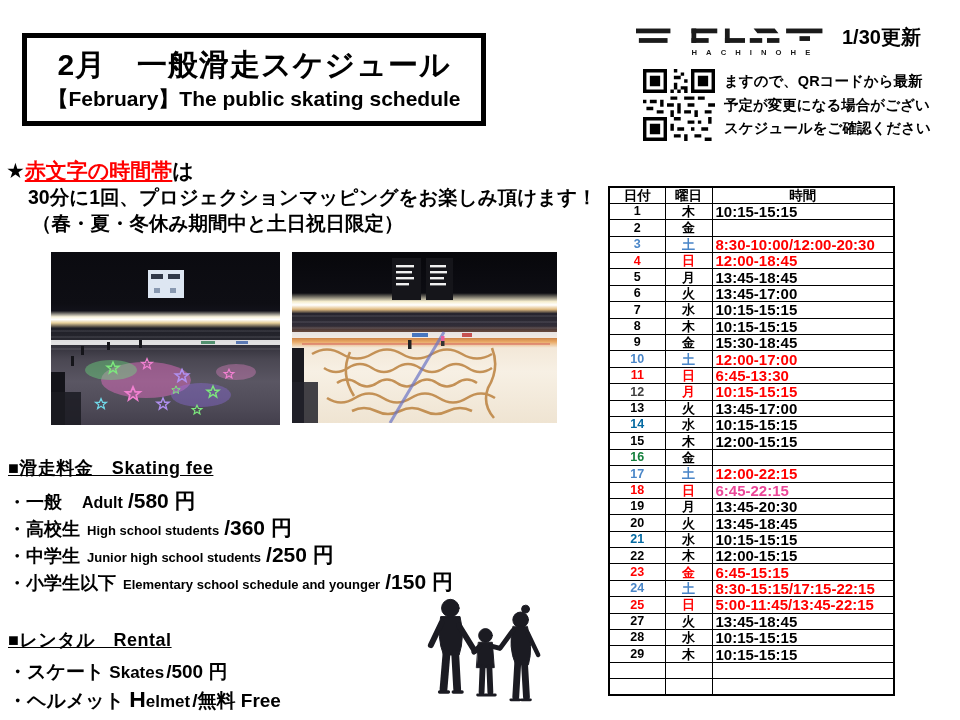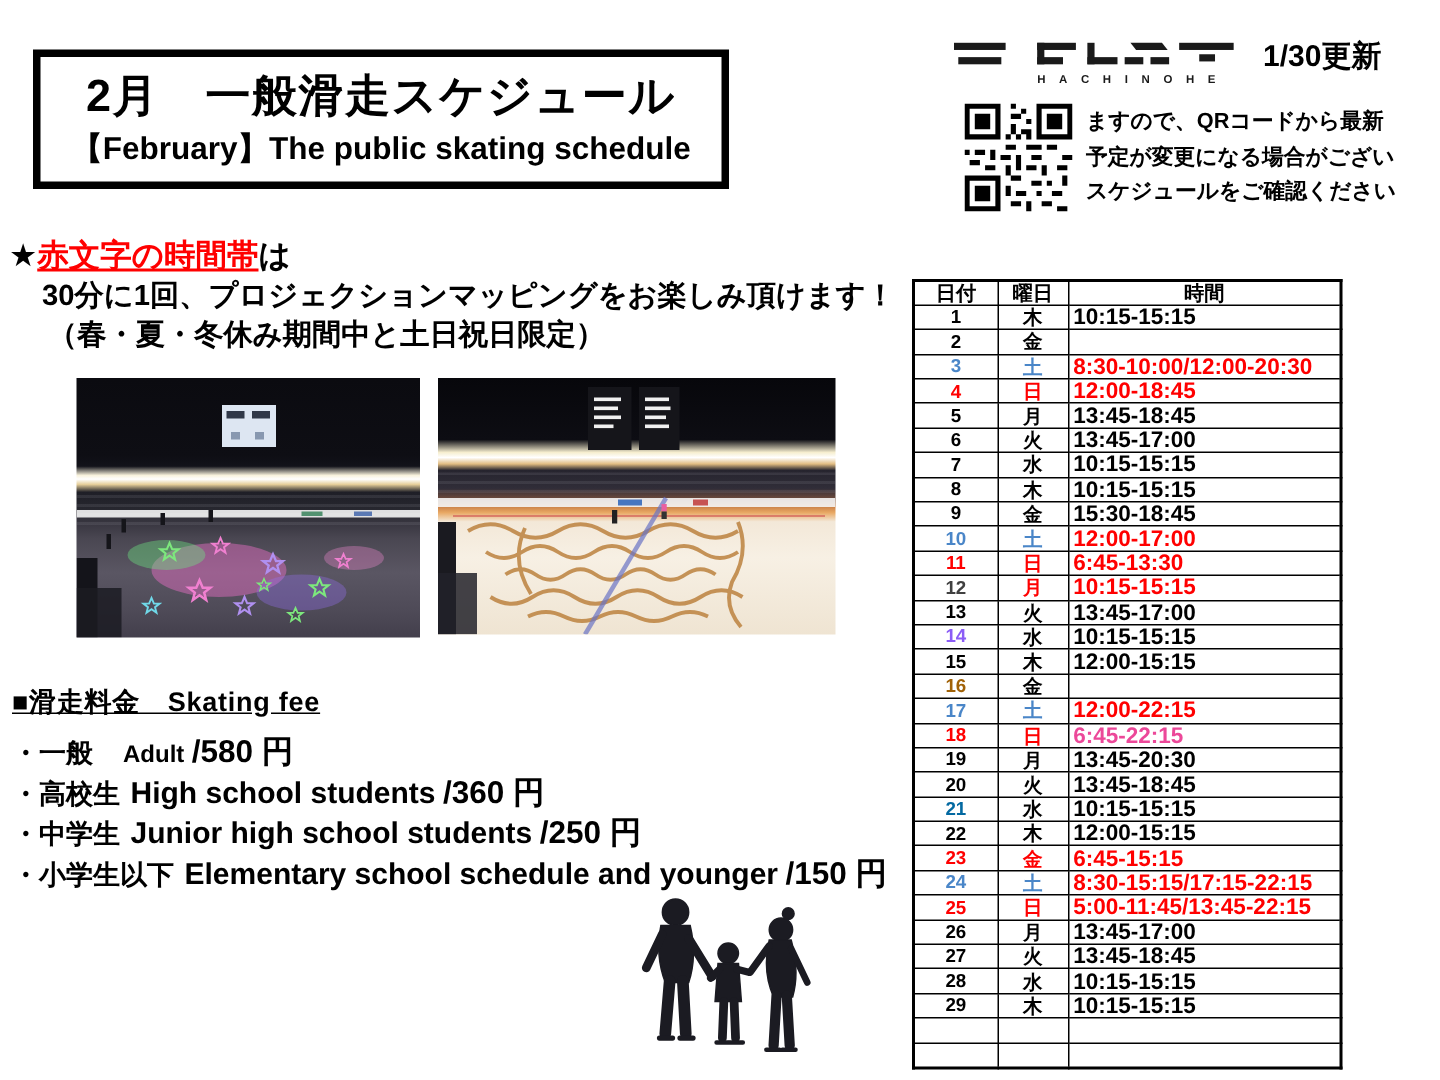--- a/index.html
+++ b/index.html
@@ -55,21 +55,21 @@
     background:repeating-linear-gradient(180deg, rgba(205,205,215,.10) 0 2px, rgba(0,0,0,0) 2px 6px);
   }
   .photo svg { position:absolute; left:0; top:0; }
 
   
   .fees { position:absolute; left:8px; top:456px; }
   .rental { position:absolute; left:8px; top:628px; }
   .sec-heading { font-size:18px; text-decoration:underline; letter-spacing:.5px; margin-bottom:7px; }
   .fee-item, .rental-item { height:27px; white-space:nowrap; }
   .fi-jp { font-size:18px; }
-  .fi-en { font-size:20px; margin-left:7px; }
+  .fi-en { font-size:13px; margin-left:7px; }
   .fee-item:first-child .fi-en { margin-left:20px; font-size:16px; }
   .fi-price { font-size:21px; margin-left:5px; }
   .rental-item .fi-jp { font-size:19px; }
   .rental-item .fi-en { font-size:17px; margin-left:5px; }
   .rental-item .fi-price { font-size:19px; margin-left:2px; }
   .bigfirst { display:inline-block; }
   .bigfirst::first-letter { font-size:135%; }
 
   
   .silhouette { position:absolute; left:424px; top:596px; width:122px; height:116px; }
@@ -230,20 +230,27 @@
   <div class="fees">
     <div class="sec-heading">■滑走料金　Skating fee</div>
     <div id="fee-items">
         <div class="fee-item"><span class="fi-jp">・一般</span><span class="fi-en">Adult</span><span class="fi-price">/580 円</span></div>
         <div class="fee-item"><span class="fi-jp">・高校生</span><span class="fi-en">High school students</span><span class="fi-price">/360 円</span></div>
         <div class="fee-item"><span class="fi-jp">・中学生</span><span class="fi-en">Junior high school students</span><span class="fi-price">/250 円</span></div>
         <div class="fee-item"><span class="fi-jp">・小学生以下</span><span class="fi-en">Elementary school schedule and younger</span><span class="fi-price">/150 円</span></div>
       </div>
   </div>
 
+  <div class="rental">
+    <div class="sec-heading">■レンタル　Rental</div>
+    <div id="rental-items">
+        <div class="rental-item"><span class="fi-jp">・スケート</span><span class="fi-en">Skates</span><span class="fi-price">/500 円</span></div>
+        <div class="rental-item"><span class="fi-jp">・ヘルメット</span><span class="fi-en bigfirst">Helmet</span><span class="fi-price">/無料 Free</span></div>
+      </div>
+  </div>
 
   <svg class="silhouette" viewBox="0 0 125 118">
     <g fill="#1b1b22" stroke="#1b1b22" stroke-linecap="round">
       <circle cx="27" cy="12" r="9"></circle>
       <path d="M17,21 Q13,42 20,60 L36,60 Q42,42 37,21 Z"></path>
       <path d="M18,27 L7,50" stroke-width="6" fill="none"></path>
       <path d="M36,30 L52,56" stroke-width="6" fill="none"></path>
       <path d="M23,59 L20,95" stroke-width="8" fill="none"></path>
       <path d="M32,59 L34,95" stroke-width="8" fill="none"></path>
       <path d="M16,98 h9 M30,98 h9" stroke-width="3.5" fill="none"></path>
@@ -338,31 +345,31 @@
           <td class="c-date" style="color: #404040;">12</td>
           <td class="c-day" style="color: rgb(255, 0, 0);">月</td>
           <td class="c-time" style="color: rgb(255, 0, 0);">10:15-15:15</td>
         </tr>
         <tr>
           <td class="c-date" style="color: rgb(0, 0, 0);">13</td>
           <td class="c-day" style="color: rgb(0, 0, 0);">火</td>
           <td class="c-time" style="color: rgb(0, 0, 0);">13:45-17:00</td>
         </tr>
         <tr>
-          <td class="c-date" style="color: #8b5cf6;">14</td>
+          <td class="c-date" style="color: #0369a1;">14</td>
           <td class="c-day" style="color: rgb(0, 0, 0);">水</td>
           <td class="c-time" style="color: rgb(0, 0, 0);">10:15-15:15</td>
         </tr>
         <tr>
           <td class="c-date" style="color: rgb(0, 0, 0);">15</td>
           <td class="c-day" style="color: rgb(0, 0, 0);">木</td>
           <td class="c-time" style="color: rgb(0, 0, 0);">12:00-15:15</td>
         </tr>
         <tr>
-          <td class="c-date" style="color: #a16207;">16</td>
+          <td class="c-date" style="color: #15803d;">16</td>
           <td class="c-day" style="color: rgb(0, 0, 0);">金</td>
           <td class="c-time" style="color: rgb(0, 0, 0);"></td>
         </tr>
         <tr>
           <td class="c-date" style="color: rgb(74, 134, 200);">17</td>
           <td class="c-day" style="color: rgb(74, 134, 200);">土</td>
           <td class="c-time" style="color: rgb(255, 0, 0);">12:00-22:15</td>
         </tr>
         <tr>
           <td class="c-date" style="color: rgb(255, 0, 0);">18</td>
@@ -398,25 +405,20 @@
           <td class="c-date" style="color: rgb(74, 134, 200);">24</td>
           <td class="c-day" style="color: rgb(74, 134, 200);">土</td>
           <td class="c-time" style="color: rgb(255, 0, 0);">8:30-15:15/17:15-22:15</td>
         </tr>
         <tr>
           <td class="c-date" style="color: rgb(255, 0, 0);">25</td>
           <td class="c-day" style="color: rgb(255, 0, 0);">日</td>
           <td class="c-time" style="color: rgb(255, 0, 0);">5:00-11:45/13:45-22:15</td>
         </tr>
         <tr>
-          <td class="c-date" style="color: rgb(0, 0, 0);">26</td>
-          <td class="c-day" style="color: rgb(0, 0, 0);">月</td>
-          <td class="c-time" style="color: rgb(0, 0, 0);">13:45-17:00</td>
-        </tr>
-        <tr>
           <td class="c-date" style="color: rgb(0, 0, 0);">27</td>
           <td class="c-day" style="color: rgb(0, 0, 0);">火</td>
           <td class="c-time" style="color: rgb(0, 0, 0);">13:45-18:45</td>
         </tr>
         <tr>
           <td class="c-date" style="color: rgb(0, 0, 0);">28</td>
           <td class="c-day" style="color: rgb(0, 0, 0);">水</td>
           <td class="c-time" style="color: rgb(0, 0, 0);">10:15-15:15</td>
         </tr>
         <tr>

